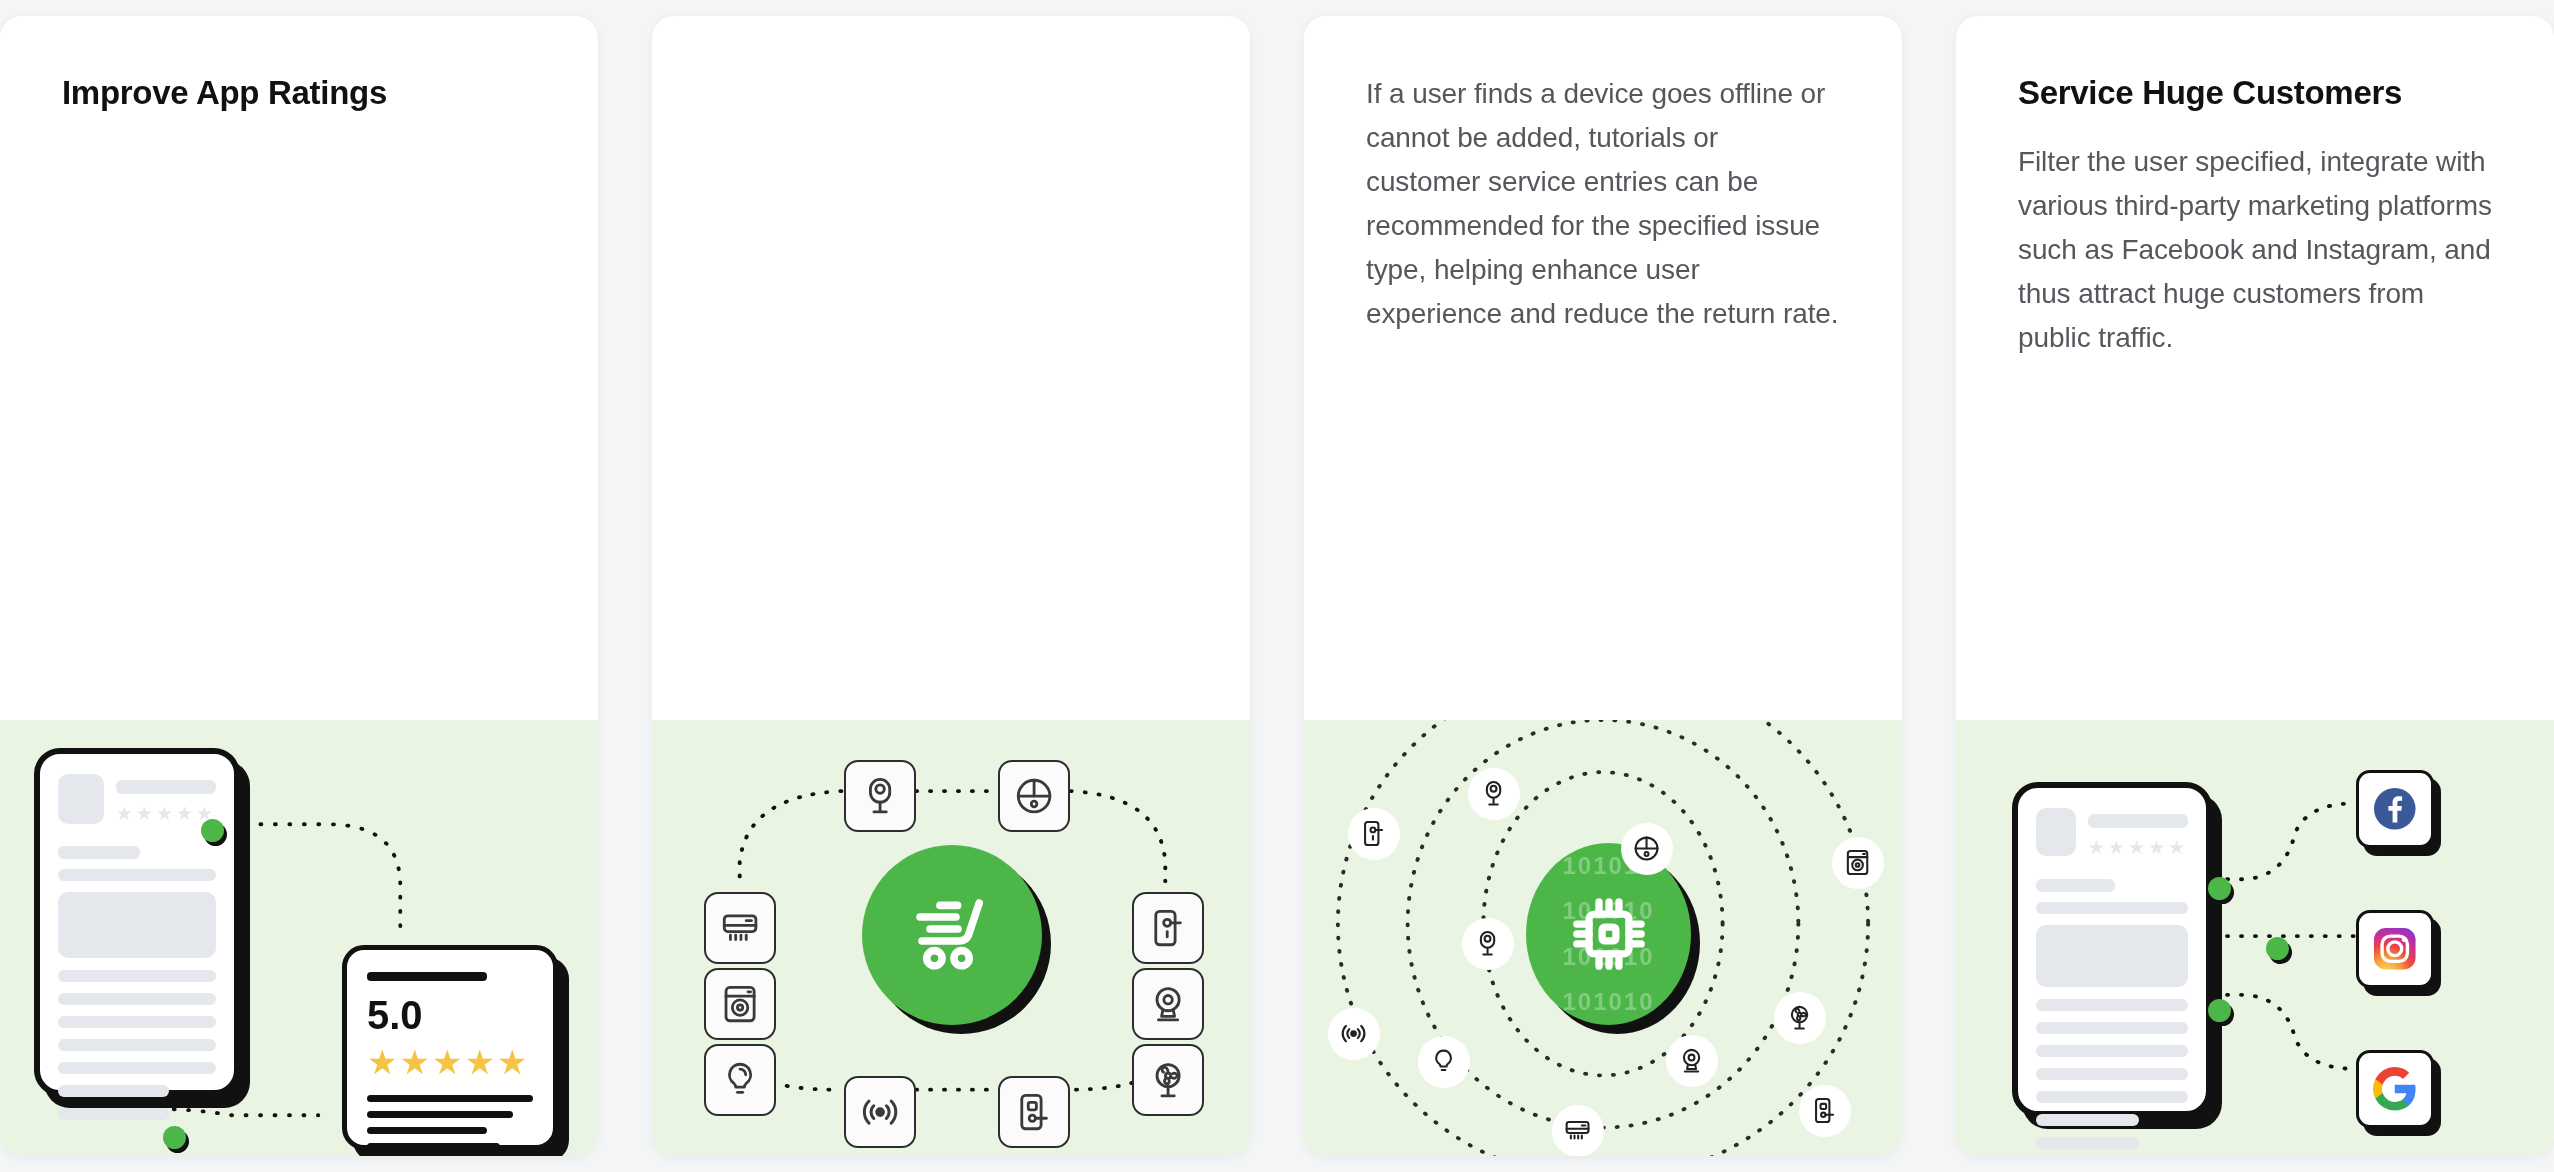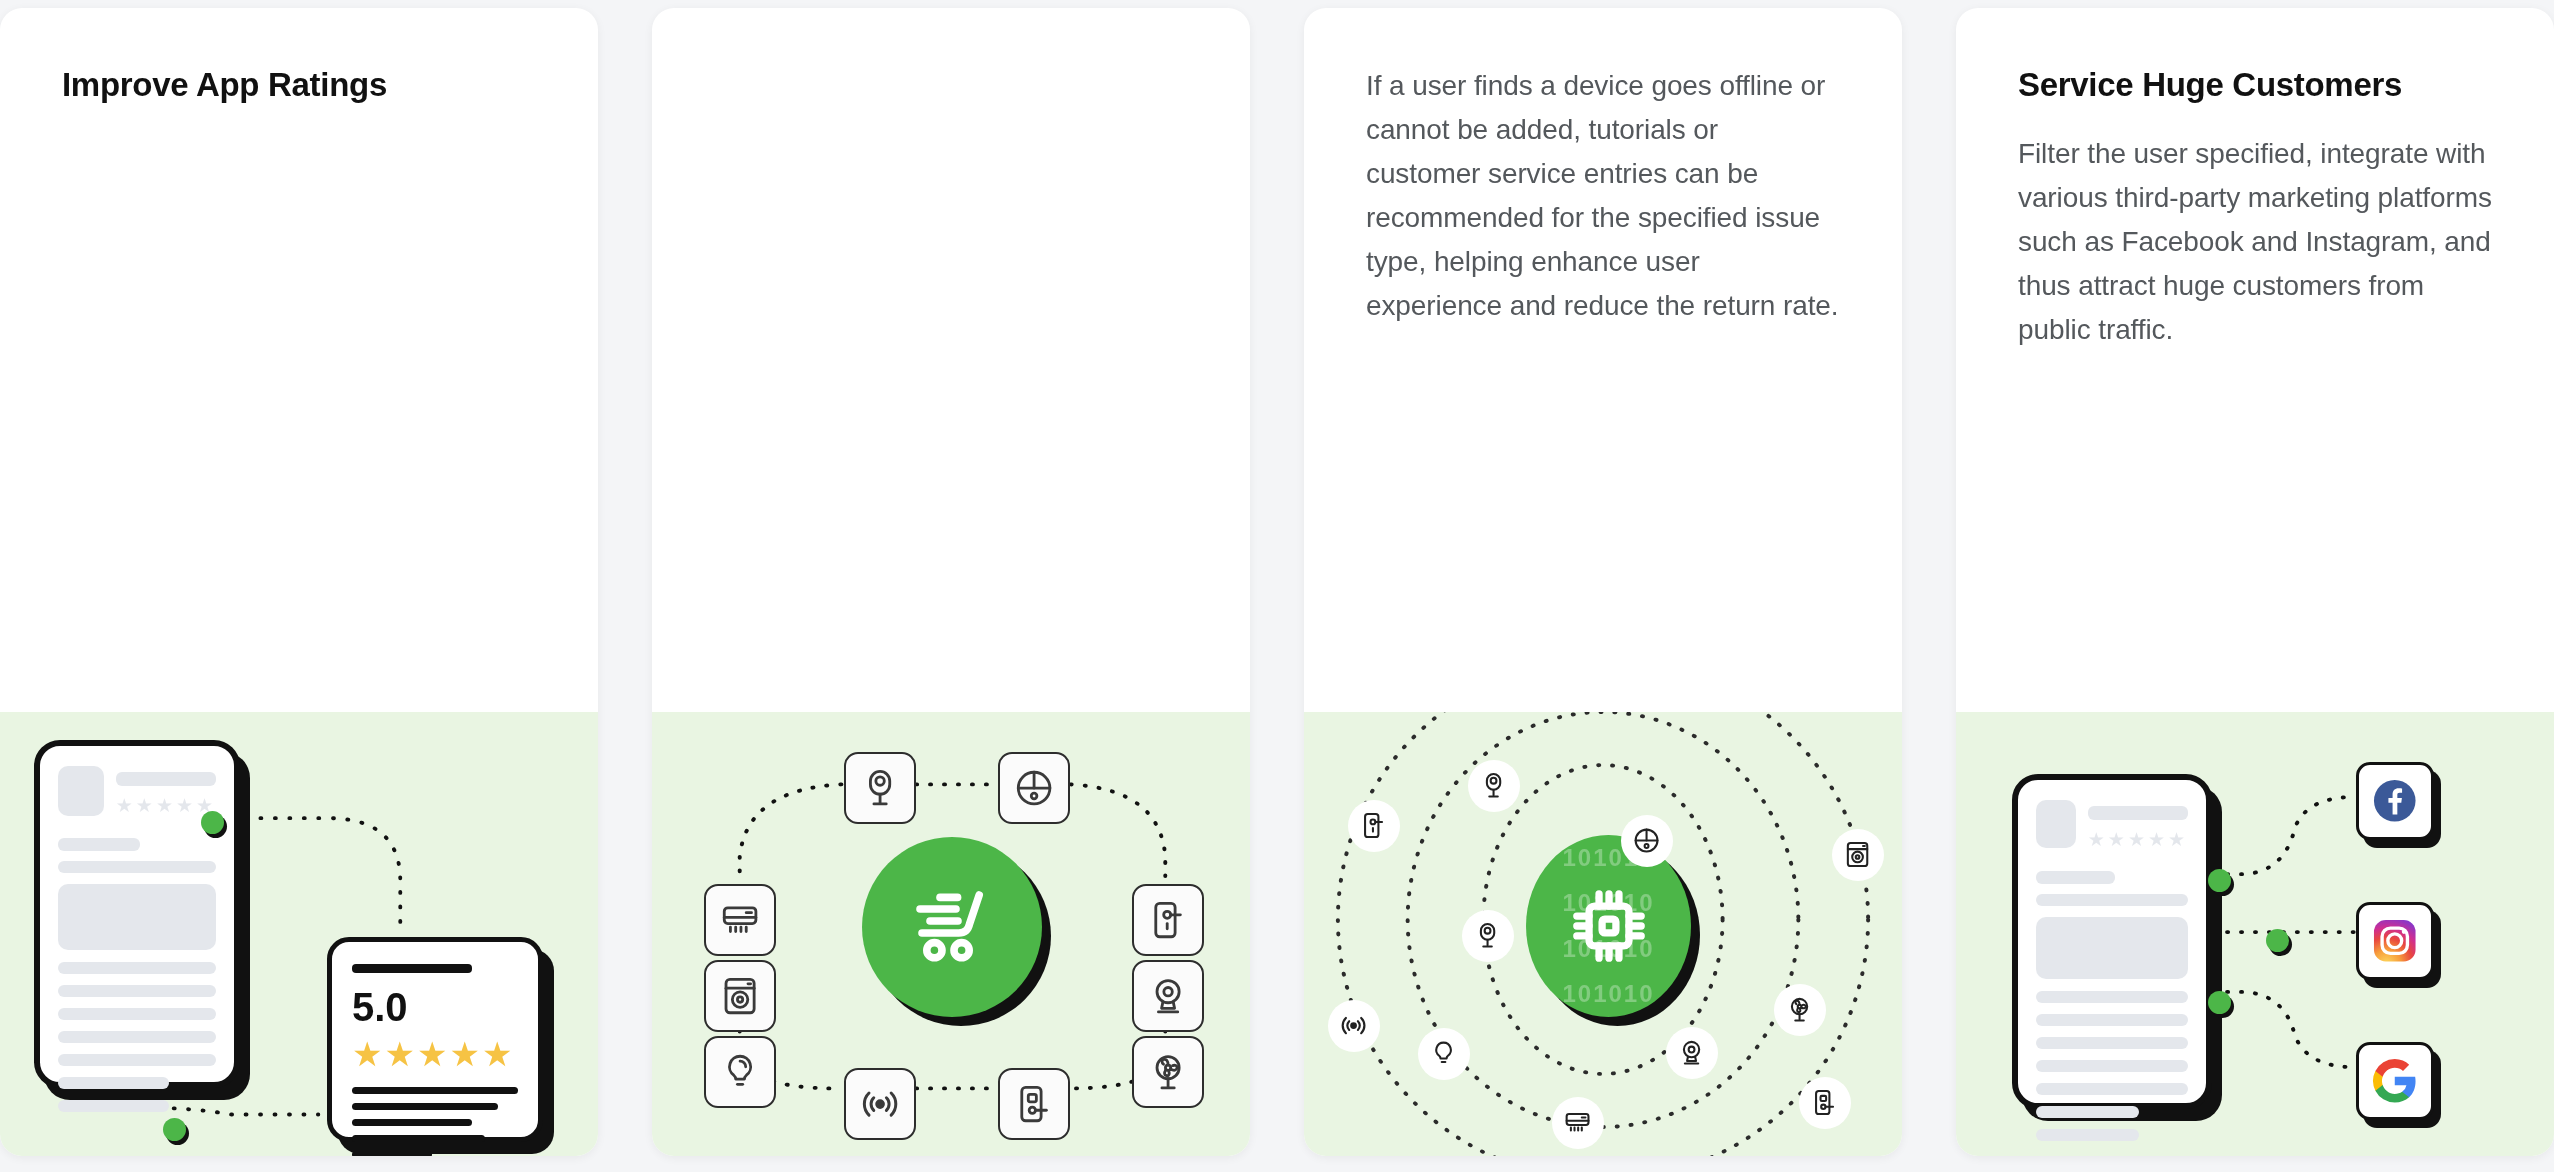--- a/index.html
+++ b/index.html
@@ -21,20 +21,21 @@
   }
 
   .card {
     flex: 1 1 0;
     background: #ffffff;
     border-radius: 22px;
     overflow: hidden;
     display: flex;
     flex-direction: column;
     box-shadow: 0 2px 10px rgba(0,0,0,0.055);
+    margin-top: 8px;
   }
 
   .card-text {
     padding: 56px 62px 10px 62px;
     flex: 0 0 auto;
     height: 704px;
   }
 
   .card-title {
     font-size: 33px;
@@ -160,21 +161,21 @@
         <div class="sk" style="height:66px;width:100%;border-radius:10px;margin-bottom:12px;"></div>
         <div class="sk sk-row" style="width:100%;"></div>
         <div class="sk sk-row" style="width:100%;"></div>
         <div class="sk sk-row" style="width:100%;"></div>
         <div class="sk sk-row" style="width:100%;"></div>
         <div class="sk sk-row" style="width:100%;"></div>
         <div class="sk sk-row" style="width:70%;"></div>
         <div class="sk sk-row" style="width:70%;"></div>
       </div>
 
-      <div class="rating-card" style="left:327px; top:225px; width:216px; height:205px;">
+      <div class="rating-card" style="left:342px; top:225px; width:216px; height:205px;">
         <div class="bar-black" style="width:72%;"></div>
         <div class="score">5.0</div>
         <div class="stars">★★★★★</div>
         <div class="bar-black" style="width:100%;height:7px;"></div>
         <div class="bar-black" style="width:88%;height:7px;"></div>
         <div class="bar-black" style="width:72%;height:7px;"></div>
         <div class="bar-black" style="width:80%;height:7px;"></div>
         <div class="bar-black" style="width:48%;height:7px;"></div>
       </div>
 

